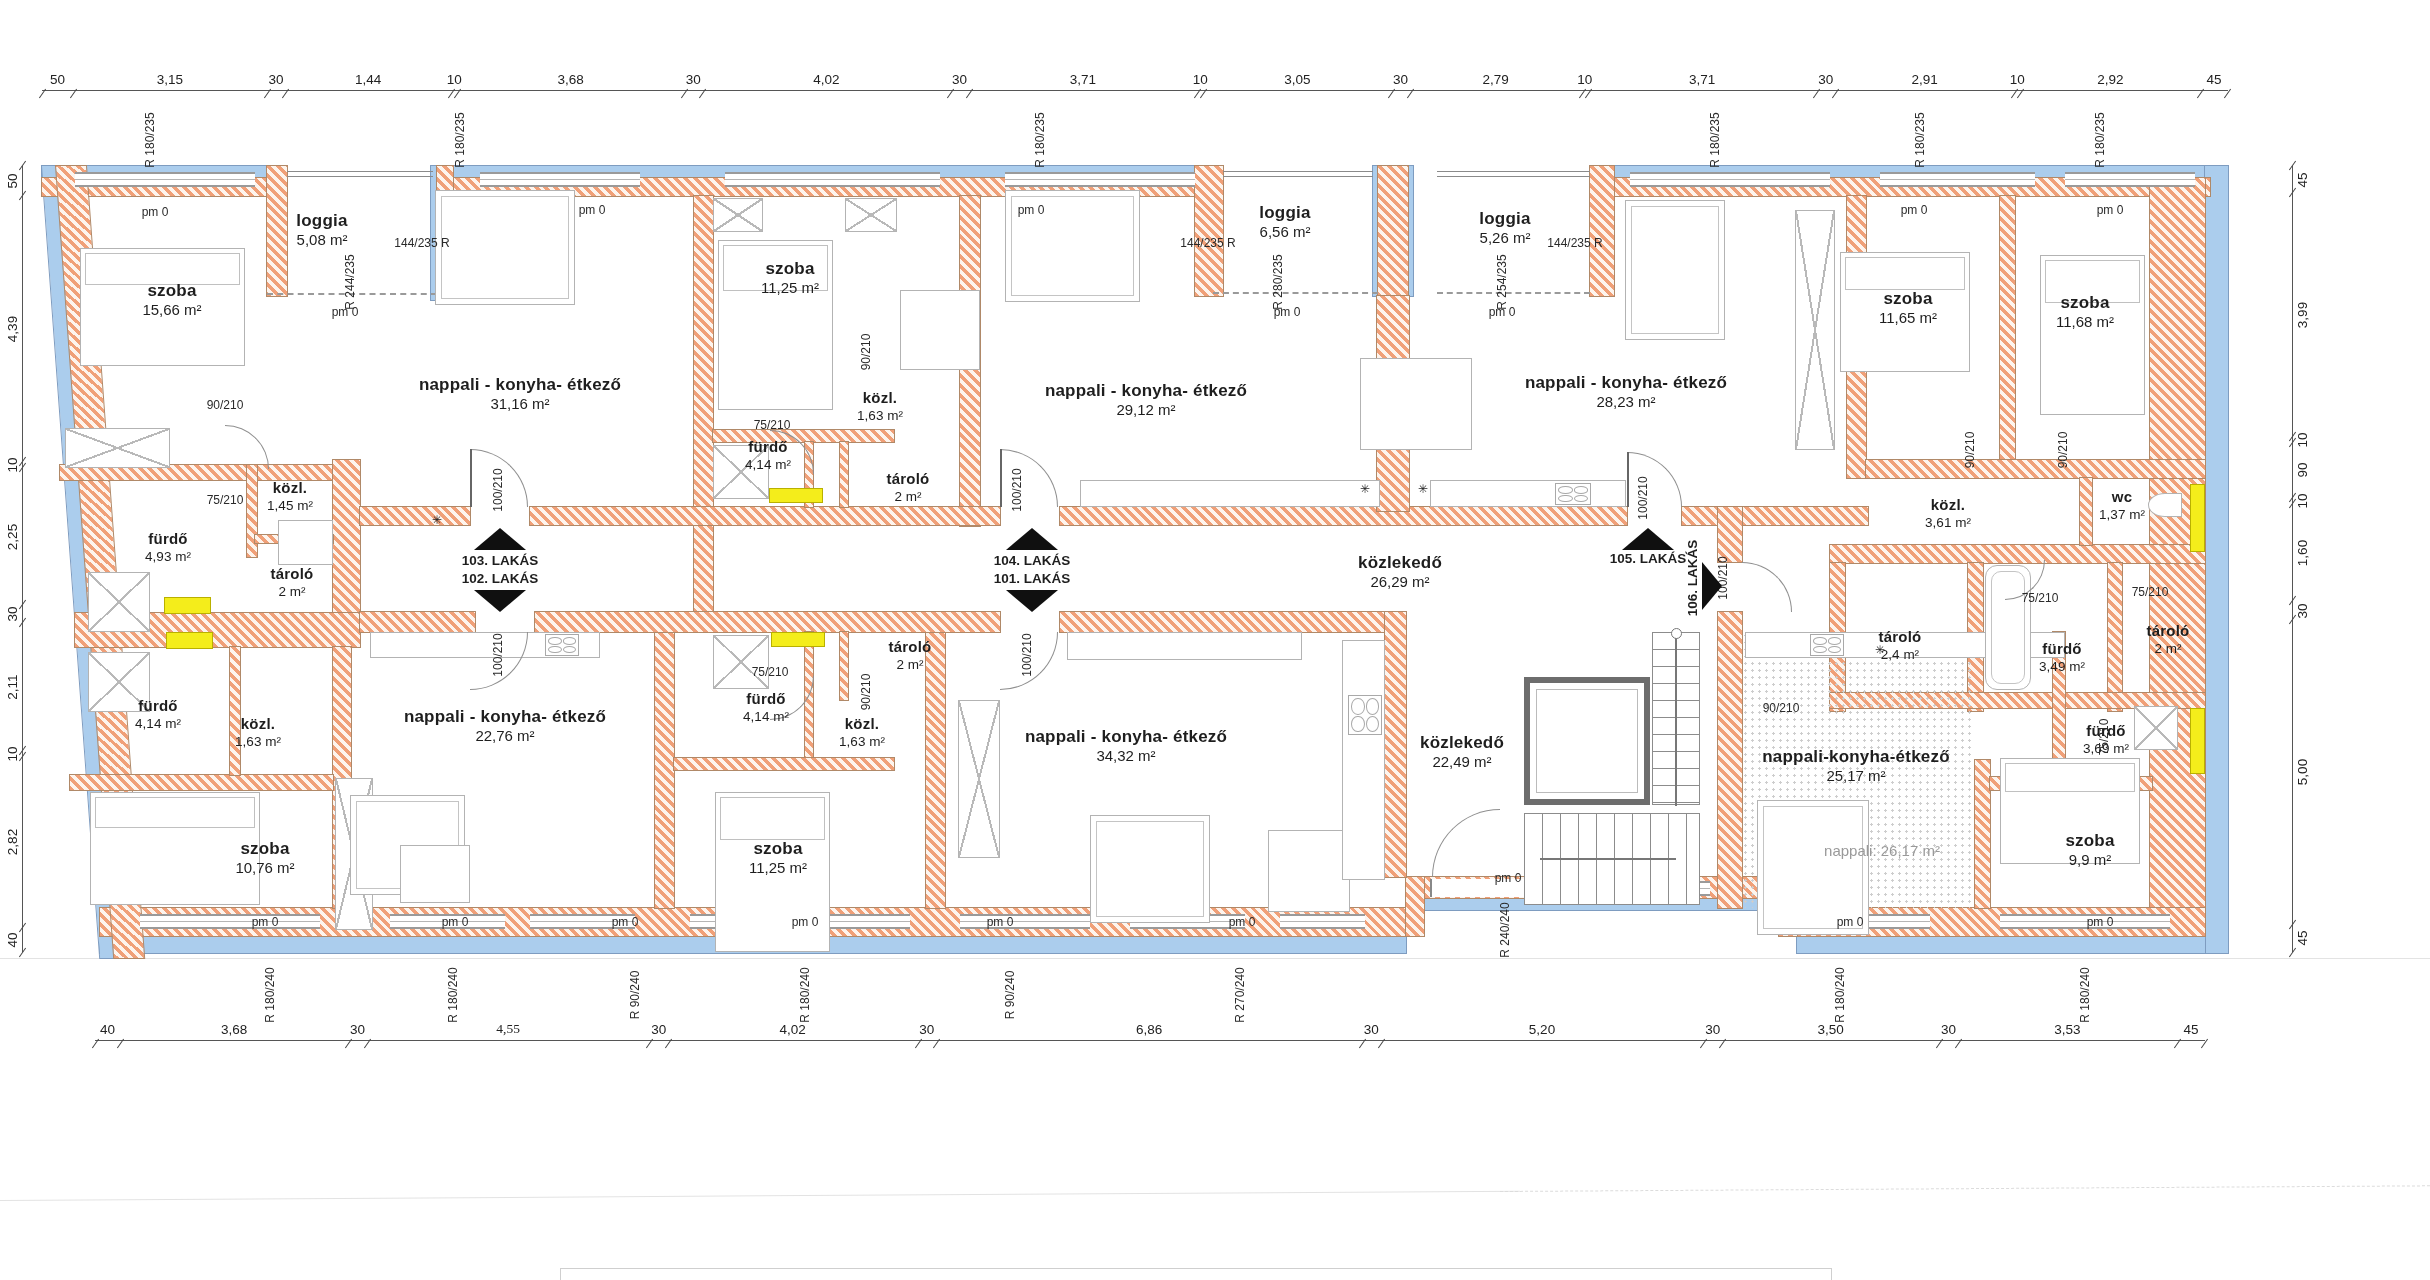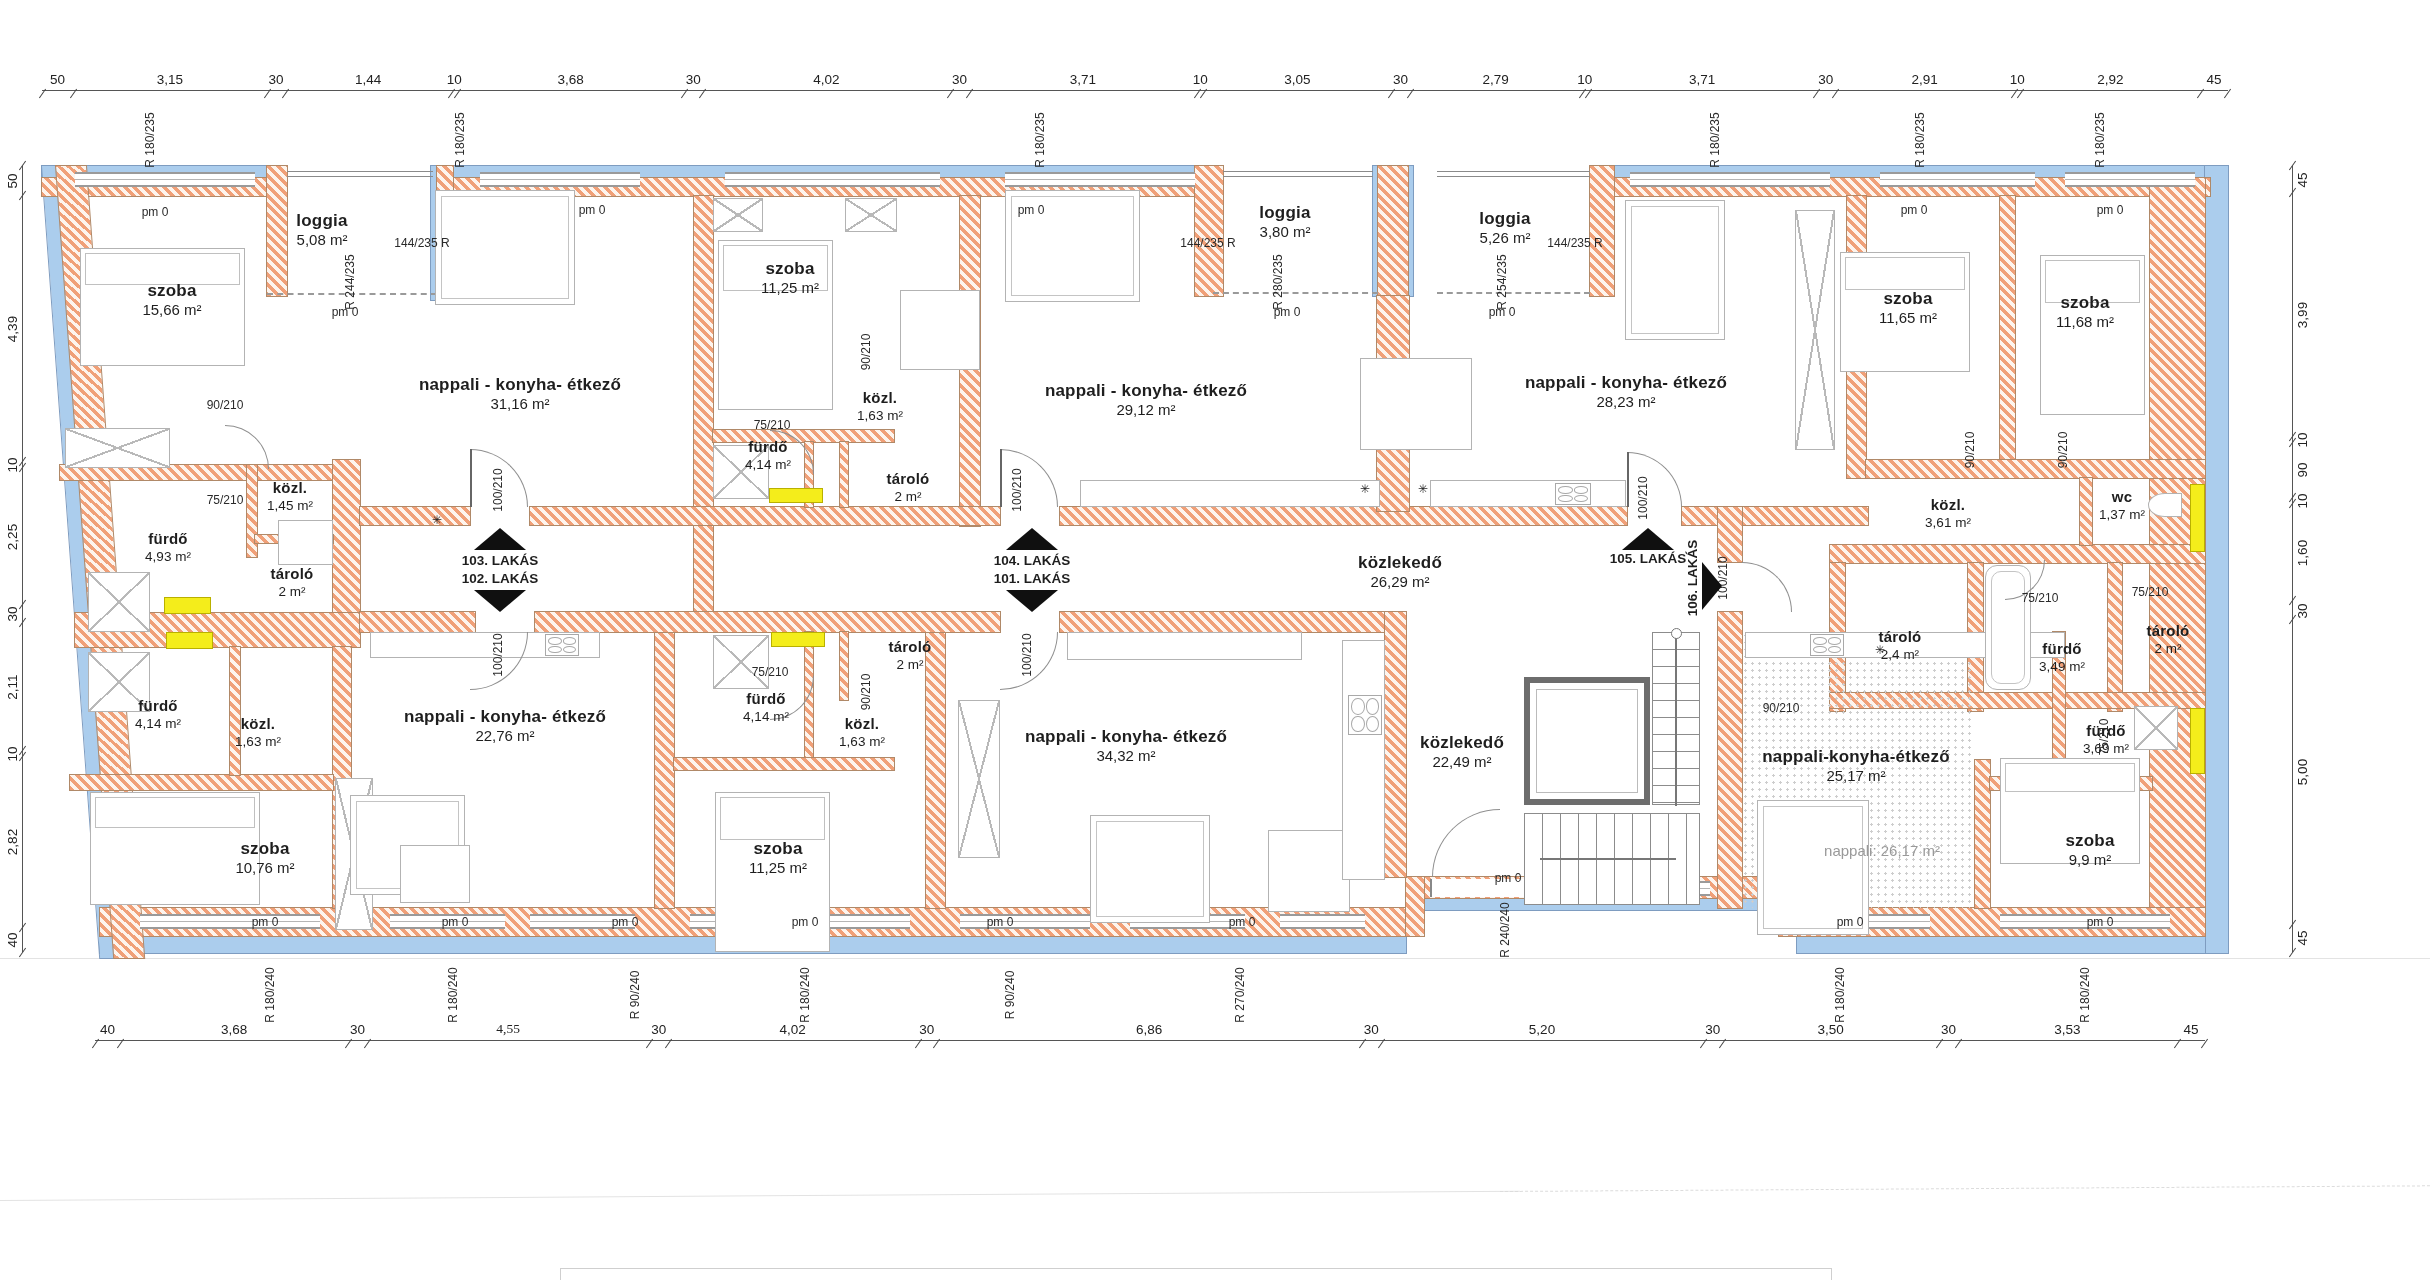--- a/index.html
+++ b/index.html
@@ -323,21 +323,21 @@
       <div class="room s1" style="left: 908px; top: 488px;">
       <div class="nm">tároló</div>
       <div class="ar">2 m²</div>
     </div>
       <div class="room" style="left: 1146px; top: 400px;">
       <div class="nm">nappali - konyha- étkező</div>
       <div class="ar">29,12 m²</div>
     </div>
       <div class="room" style="left: 1285px; top: 222px;">
       <div class="nm">loggia</div>
-      <div class="ar">3,80 m²</div>
+      <div class="ar">6,56 m²</div>
     </div>
       <div class="room" style="left: 1505px; top: 228px;">
       <div class="nm">loggia</div>
       <div class="ar">5,26 m²</div>
     </div>
       <div class="room" style="left: 1626px; top: 392px;">
       <div class="nm">nappali - konyha- étkező</div>
       <div class="ar">28,23 m²</div>
     </div>
       <div class="room" style="left: 1908px; top: 308px;">

